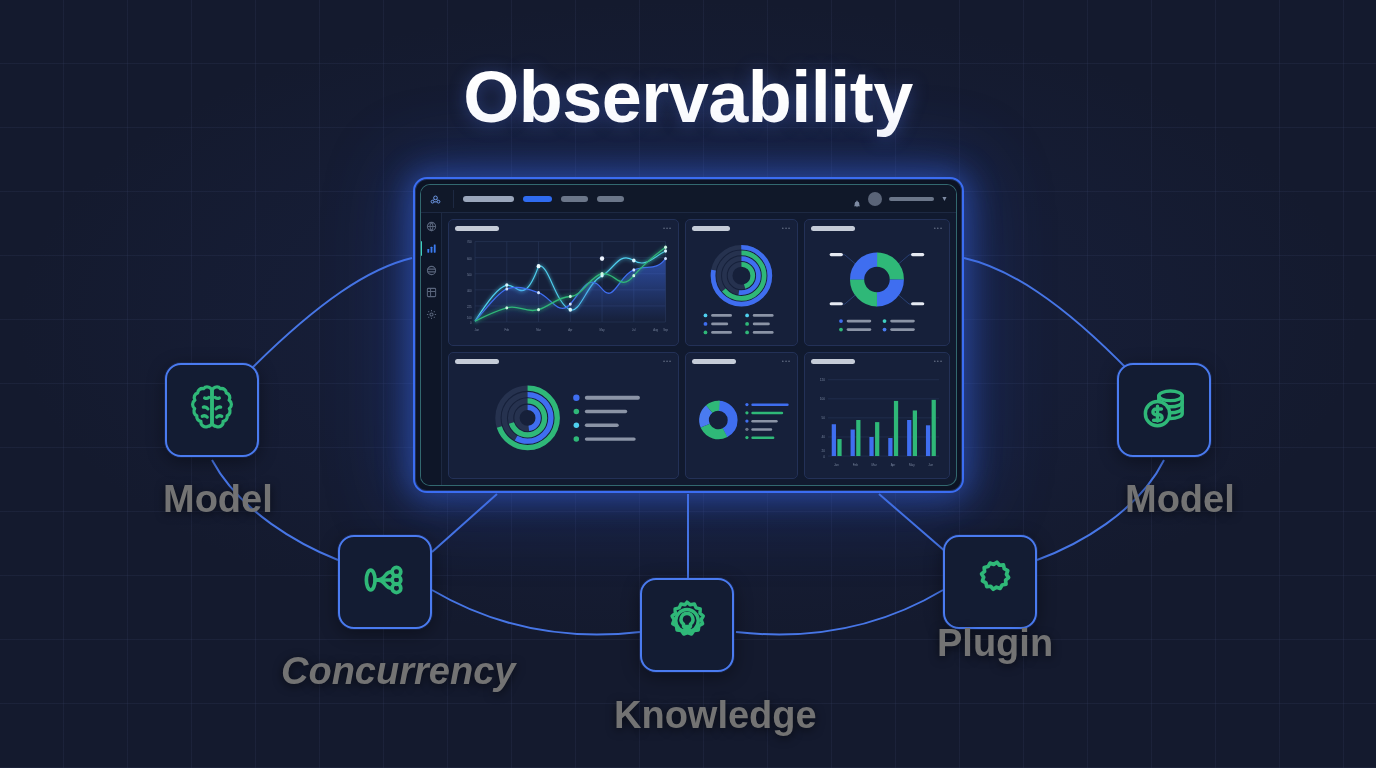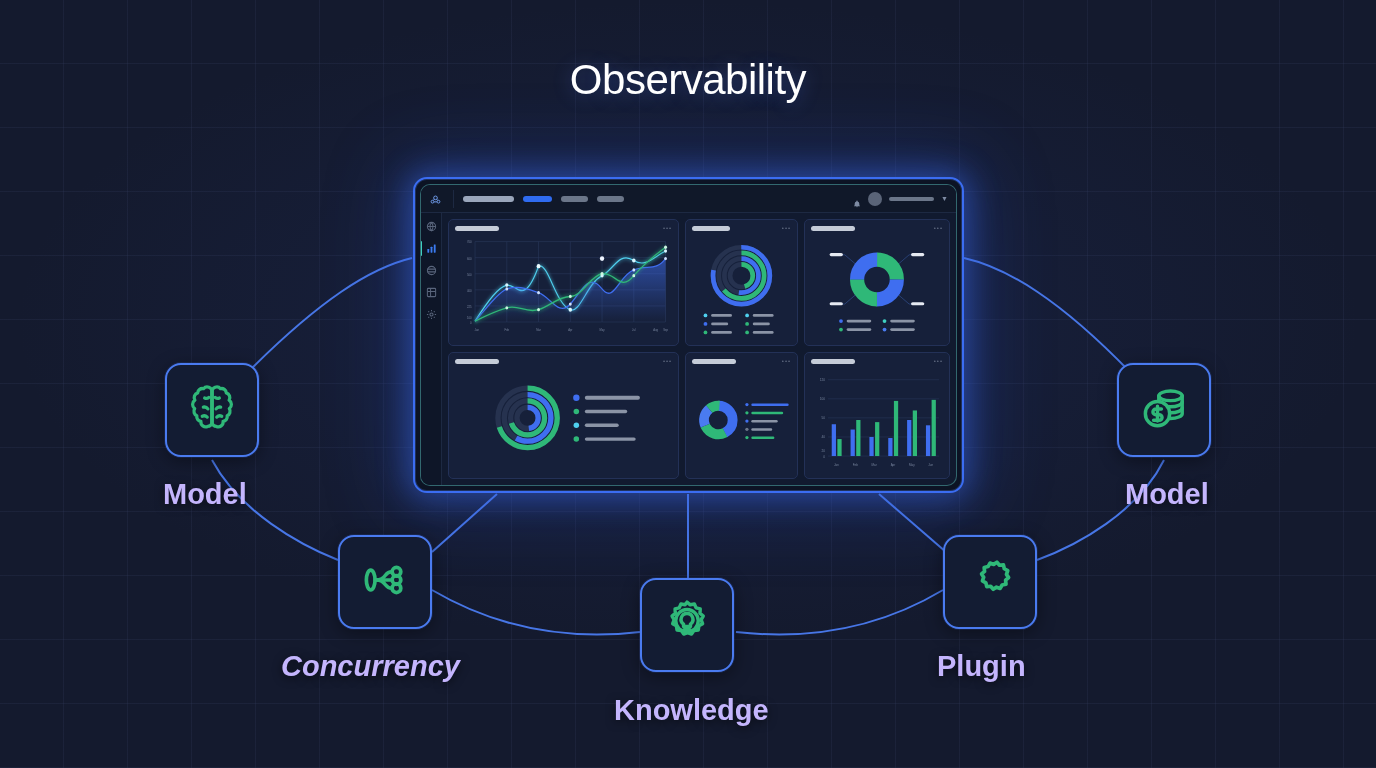--- a/index.html
+++ b/index.html
@@ -20,21 +20,21 @@
   }
   #bg-vignette{
     position:absolute; inset:0;
     background:radial-gradient(ellipse 70% 60% at 50% 42%, rgba(40,60,130,.22), transparent 70%);
   }
 
   
   #page-title{
     position:absolute; top:56px; left:0; width:100%;
     text-align:center;
-    font-size:42px; font-weight:normal; color:#ffffff;
+    font-size:72px; font-weight:bold; color:#ffffff;
     letter-spacing:-0.5px;
     text-shadow:0 2px 18px rgba(90,130,255,.35);
   }
 
   
   #connectors{ position:absolute; left:0; top:0; width:1376px; height:768px; }
 
   
   #dashboard{
     position:absolute; left:413px; top:177px; width:551px; height:316px;
@@ -130,21 +130,21 @@
     width:94px; height:94px;
     border-radius:16px;
     background:#131c33;
     border:2px solid #4a7bf0;
     display:flex; align-items:center; justify-content:center;
     box-shadow:0 0 0 1px rgba(70,110,230,.15), 0 4px 18px rgba(0,0,0,.4);
   }
   .node svg{ width:52px; height:52px; color:#2fb878; }
   .node-label{
     position:absolute;
-    font-size:29px; font-weight:bold; color:#c4b5fd;
+    font-size:38px; font-weight:bold; color:#737373;
     white-space:nowrap;
     text-shadow:0 2px 10px rgba(0,0,0,.6);
   }
 </style>
 </head>
 <body>
 
 <div id="bg-grid"></div>
 <div id="bg-vignette"></div>
 
@@ -548,21 +548,21 @@
 </div>
 <div class="node-label" style="left:594px; top:694px;margin-left:20px;">Knowledge</div>
 
 <div class="node" style="left:943px; top:535px;">
   <span>
     <svg viewBox="0 0 24 24" fill="none" stroke="currentColor" stroke-width="1.7" stroke-linejoin="round">
       <path d="M12 3.2l1.7.6 1.5-1 1.2 1.4 1.8-.2.4 1.8 1.6.9-.6 1.7 1 1.5-1.4 1.2.2 1.8-1.8.4-.9 1.6-1.7-.6-1.5 1-1.2-1.4-1.8.2-.4-1.8-1.6-.9.6-1.7-1-1.5 1.4-1.2-.2-1.8 1.8-.4.9-1.6Z" transform="translate(0,1)"></path>
     </svg>
   </span>
 </div>
-<div class="node-label" style="left:937px; top:650px;">Plugin</div>
+<div class="node-label" style="left:937px; top:622px;">Plugin</div>
 
 <div class="node" style="left:1117px; top:363px;">
   <span>
     <svg viewBox="0 0 24 24" fill="none" stroke="currentColor" stroke-width="1.6" stroke-linecap="round" stroke-linejoin="round">
       <ellipse cx="15" cy="6.4" rx="5.4" ry="2.2"></ellipse>
       <path d="M9.6 6.4v8.2c0 1.2 2.4 2.2 5.4 2.2s5.4-1 5.4-2.2V6.4"></path>
       <path d="M9.6 9.2c0 1.2 2.4 2.2 5.4 2.2s5.4-1 5.4-2.2"></path>
       <path d="M9.6 12c0 1.2 2.4 2.2 5.4 2.2s5.4-1 5.4-2.2"></path>
       <circle cx="9" cy="14.6" r="5.6" fill="#131c33"></circle>
       <path d="M9 11.2v6.8M10.8 12.5H8.2a1.3 1.3 0 0 0 0 2.6h1.6a1.3 1.3 0 0 1 0 2.6H7.2"></path>

